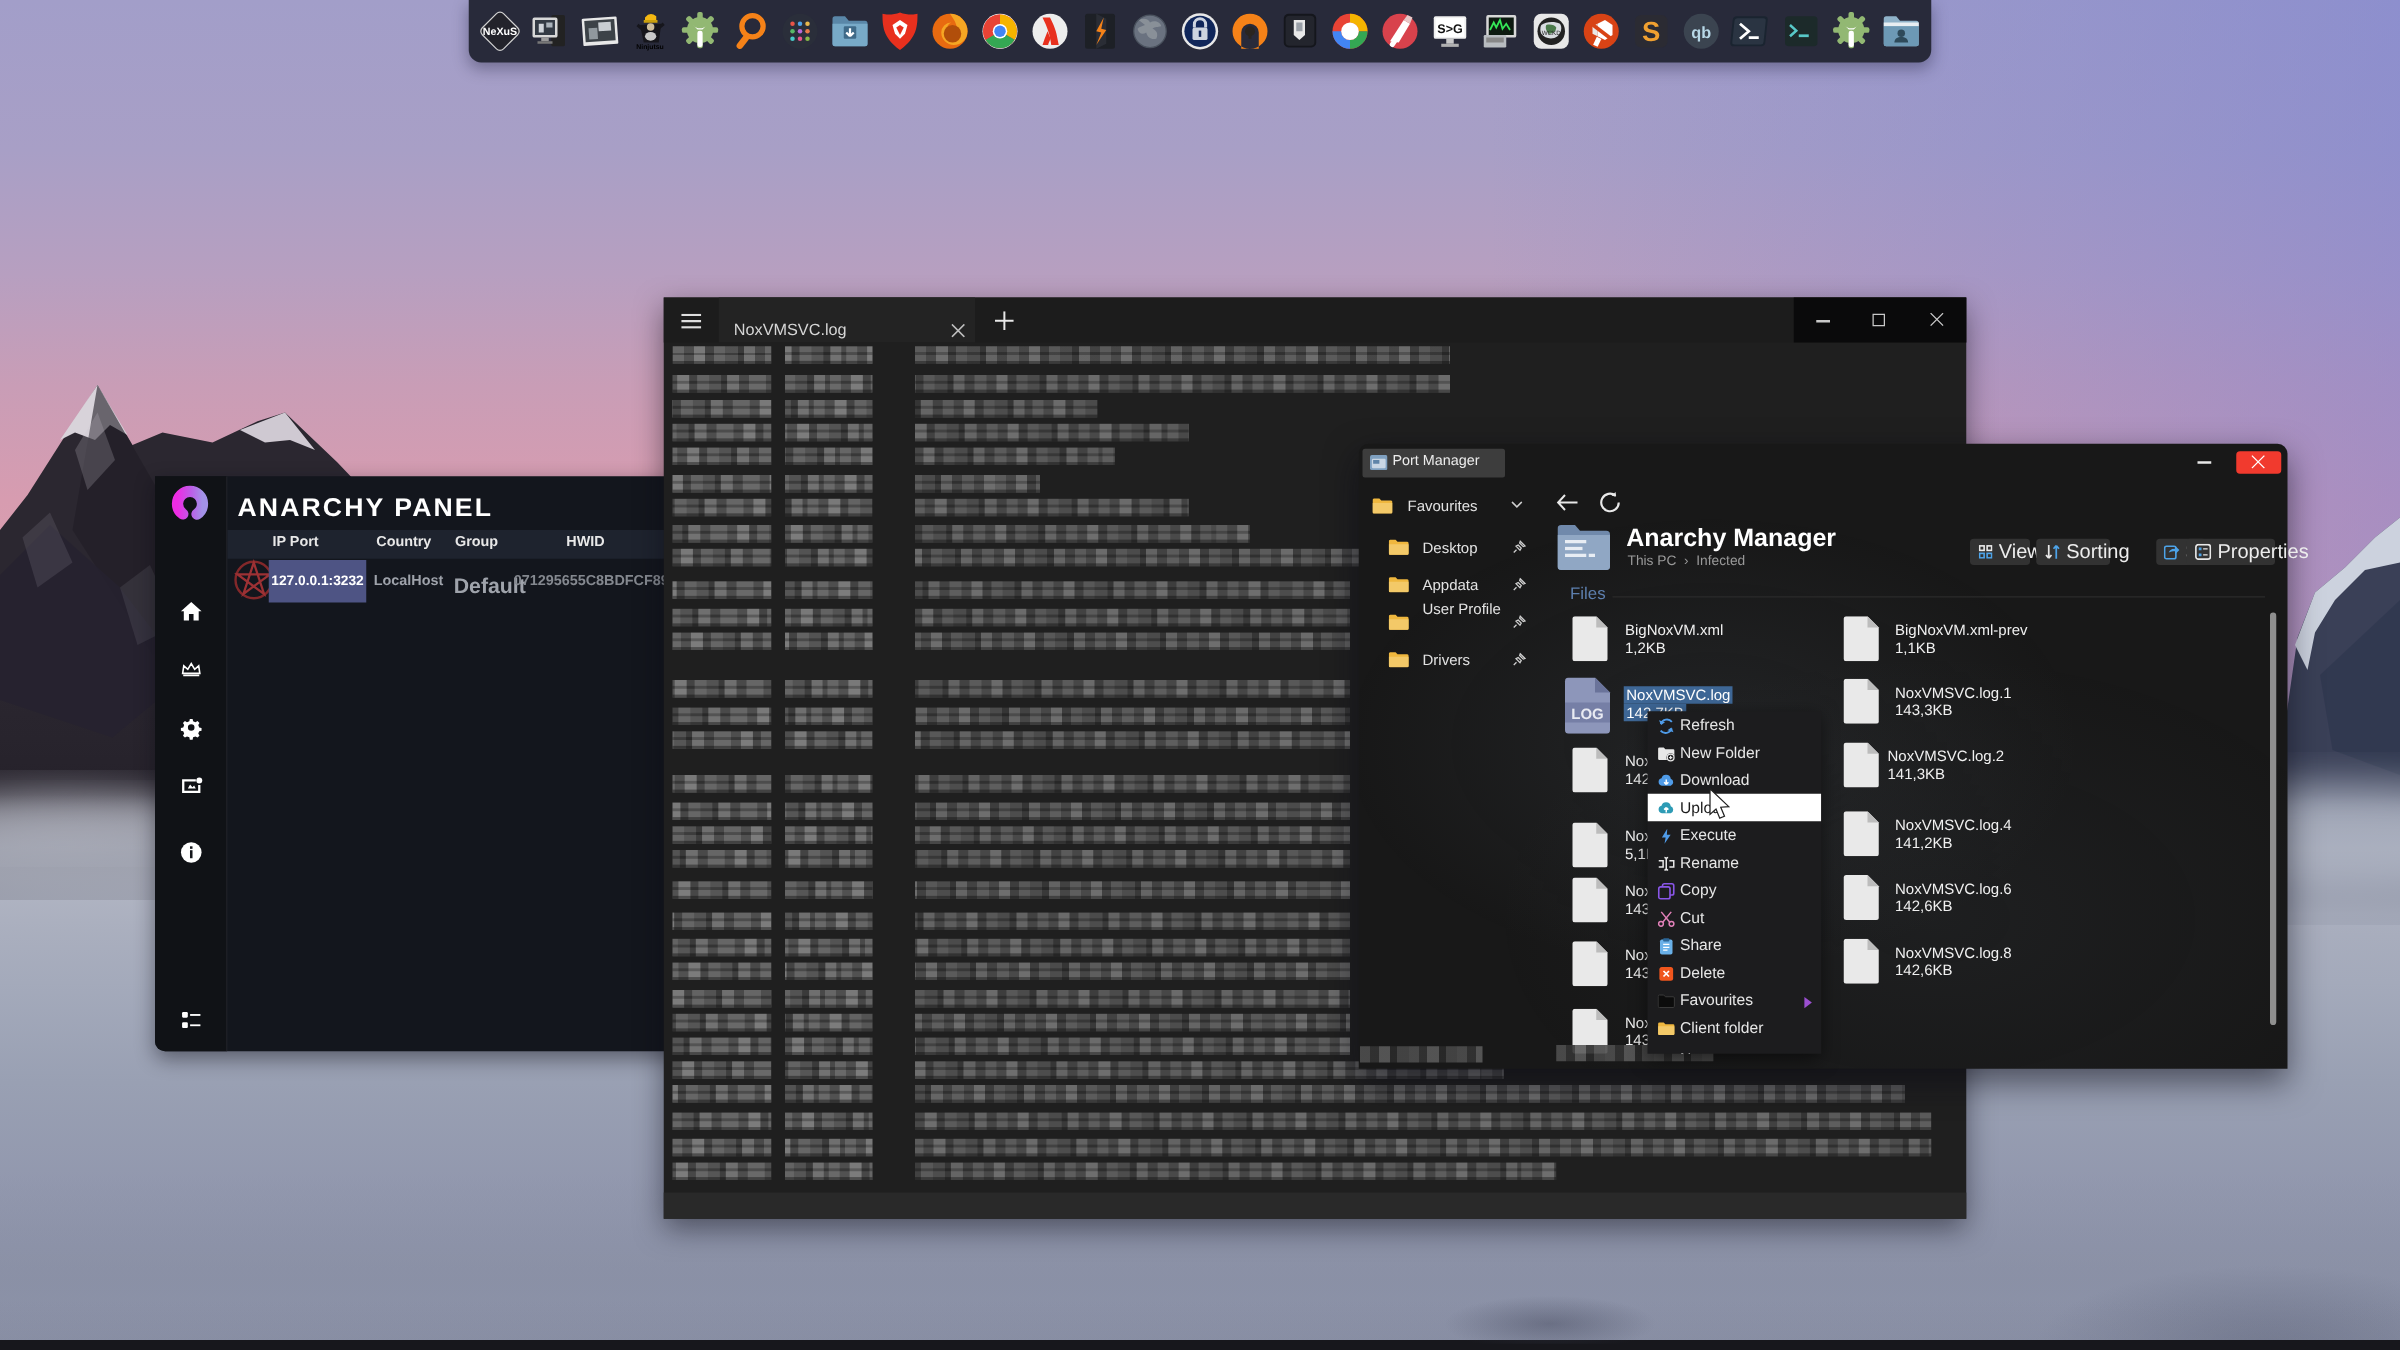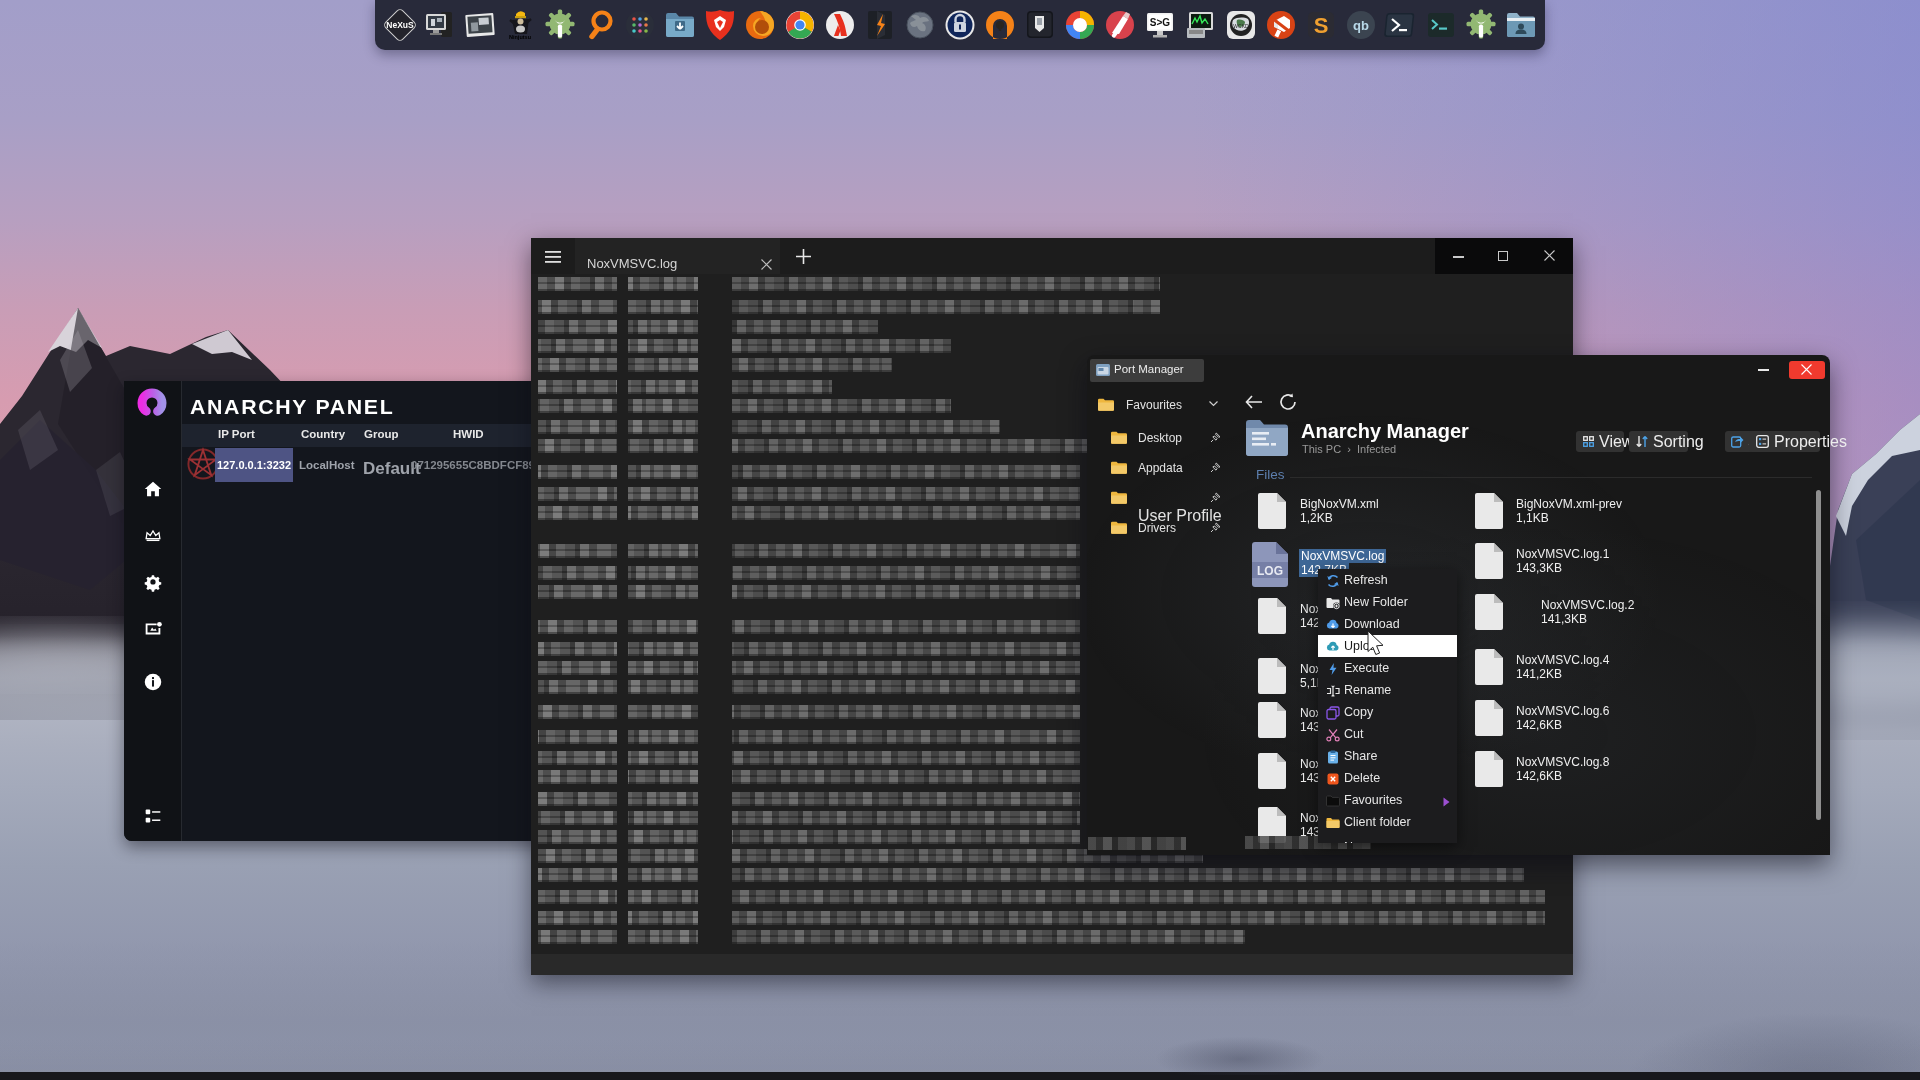--- a/index.html
+++ b/index.html
@@ -565,21 +565,21 @@
       <text x="19" y="33" font-size="12" font-weight="bold" fill="#e8eaf2" text-anchor="middle" font-family="Liberation Sans">LOG</text>
       </svg>
     <div class="ftxt" style="left:213px;top:142px">BigNoxVM.xml<br>1,2KB</div>
     <div class="ftxt" style="left:213px;top:247px">NoxVMSVC.log.3<br>142,8KB</div>
     <div class="ftxt" style="left:213px;top:307px">NoxVMSVC.lo<br>5,1KB</div>
     <div class="ftxt" style="left:213px;top:351px">NoxVMSVC.log.5<br>143,2KB</div>
     <div class="ftxt" style="left:213px;top:402px">NoxVMSVC.log.7<br>143,5KB</div>
     <div class="ftxt" style="left:213px;top:456px">NoxVMSVC.log.9<br>143,1KB</div>
     <div class="ftxt" style="left:429px;top:142px">BigNoxVM.xml-prev<br>1,1KB</div>
     <div class="ftxt" style="left:429px;top:192px">NoxVMSVC.log.1<br>143,3KB</div>
-    <div class="ftxt" style="left:454px;top:243px">NoxVMSVC.log.2<br>141,3KB</div>
+    <div class="ftxt" style="left:423px;top:243px">NoxVMSVC.log.2<br>141,3KB</div>
     <div class="ftxt" style="left:429px;top:298px">NoxVMSVC.log.4<br>141,2KB</div>
     <div class="ftxt" style="left:429px;top:349px">NoxVMSVC.log.6<br>142,6KB</div>
     <div class="ftxt" style="left:429px;top:400px">NoxVMSVC.log.8<br>142,6KB</div>
     <div class="abs" style="left:212px;top:194px;background:#3e6796;color:#fff;font-size:12px;line-height:14px;padding:0 2px">NoxVMSVC.log</div>
     <div class="abs" style="left:212px;top:208px;background:#3e6796;color:#fff;font-size:12px;line-height:14px;padding:0 2px">142,7KB</div>
     <div class="abs" style="left:3px;top:4px;width:114px;height:23px;background:#3d3d3d;border-radius:2px"></div>
     <svg class="abs" style="left:9px;top:9px" width="14" height="12" viewBox="0 0 14 12">
         <rect width="14" height="12" rx="1.5" fill="#7fa0c0"></rect>
         <rect x="1.5" y="3" width="11" height="7.5" rx="1" fill="#c9d6e4"></rect>
         <rect x="2.5" y="4" width="5" height="3" fill="#5f84a8"></rect>
@@ -615,21 +615,21 @@
         <g stroke="#cfcfcf" stroke-width="1" fill="none">
           <path d="M6.2 1 L10 4.8 L8.6 5.3 L5.7 2.4 Z"></path>
           <path d="M4.5 4 L7 6.5 L6 8.2 L2.8 5 Z"></path>
           <path d="M3.2 7.8 L1 10"></path>
         </g>
       </svg>
     <svg class="abs" style="left:24px;top:136px" width="16" height="13" viewBox="0 0 16 13">
         <path d="M0 2 A1.2 1.2 0 0 1 1.2 0.8 L5.5 0.8 L7 2.3 L14.8 2.3 A1.2 1.2 0 0 1 16 3.5 L16 11.6 A1.2 1.2 0 0 1 14.8 12.8 L1.2 12.8 A1.2 1.2 0 0 1 0 11.6 Z" fill="#efb73e"></path>
         <path d="M0 4.4 L16 4.4 L16 11.6 A1.2 1.2 0 0 1 14.8 12.8 L1.2 12.8 A1.2 1.2 0 0 1 0 11.6 Z" fill="#f3c968"></path>
       </svg>
-    <div class="abs" style="left:51px;top:152px;color:#e2e2e2;font-size:16px">User Profile</div>
+    <div class="abs" style="left:51px;top:125px;color:#e2e2e2;font-size:12px">User Profile</div>
     <svg class="abs" style="left:123px;top:137px" width="11" height="11" viewBox="0 0 11 11">
         <g stroke="#cfcfcf" stroke-width="1" fill="none">
           <path d="M6.2 1 L10 4.8 L8.6 5.3 L5.7 2.4 Z"></path>
           <path d="M4.5 4 L7 6.5 L6 8.2 L2.8 5 Z"></path>
           <path d="M3.2 7.8 L1 10"></path>
         </g>
       </svg>
     <svg class="abs" style="left:24px;top:166px" width="16" height="13" viewBox="0 0 16 13">
         <path d="M0 2 A1.2 1.2 0 0 1 1.2 0.8 L5.5 0.8 L7 2.3 L14.8 2.3 A1.2 1.2 0 0 1 16 3.5 L16 11.6 A1.2 1.2 0 0 1 14.8 12.8 L1.2 12.8 A1.2 1.2 0 0 1 0 11.6 Z" fill="#efb73e"></path>
         <path d="M0 4.4 L16 4.4 L16 11.6 A1.2 1.2 0 0 1 14.8 12.8 L1.2 12.8 A1.2 1.2 0 0 1 0 11.6 Z" fill="#f3c968"></path>

